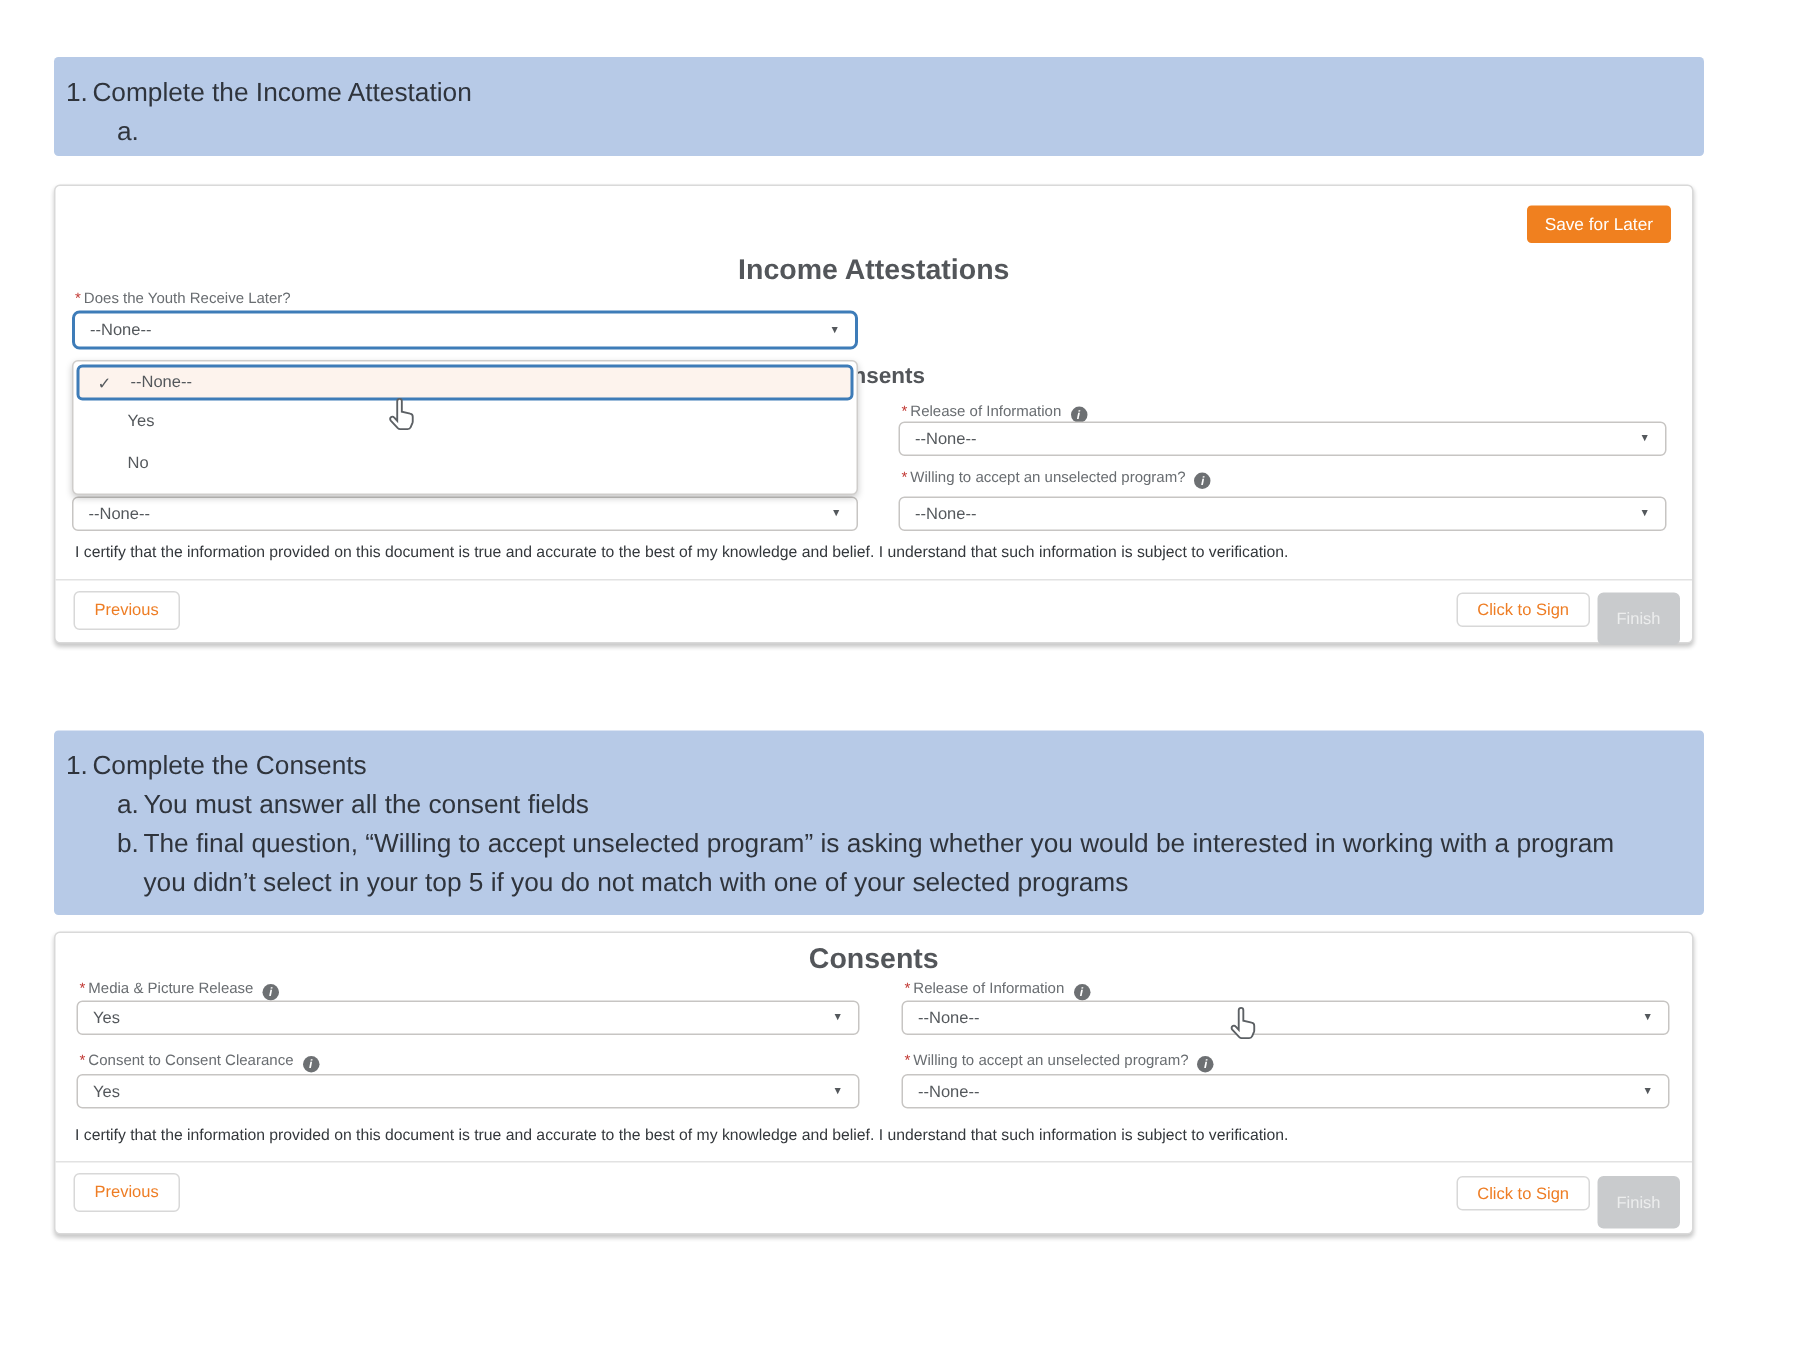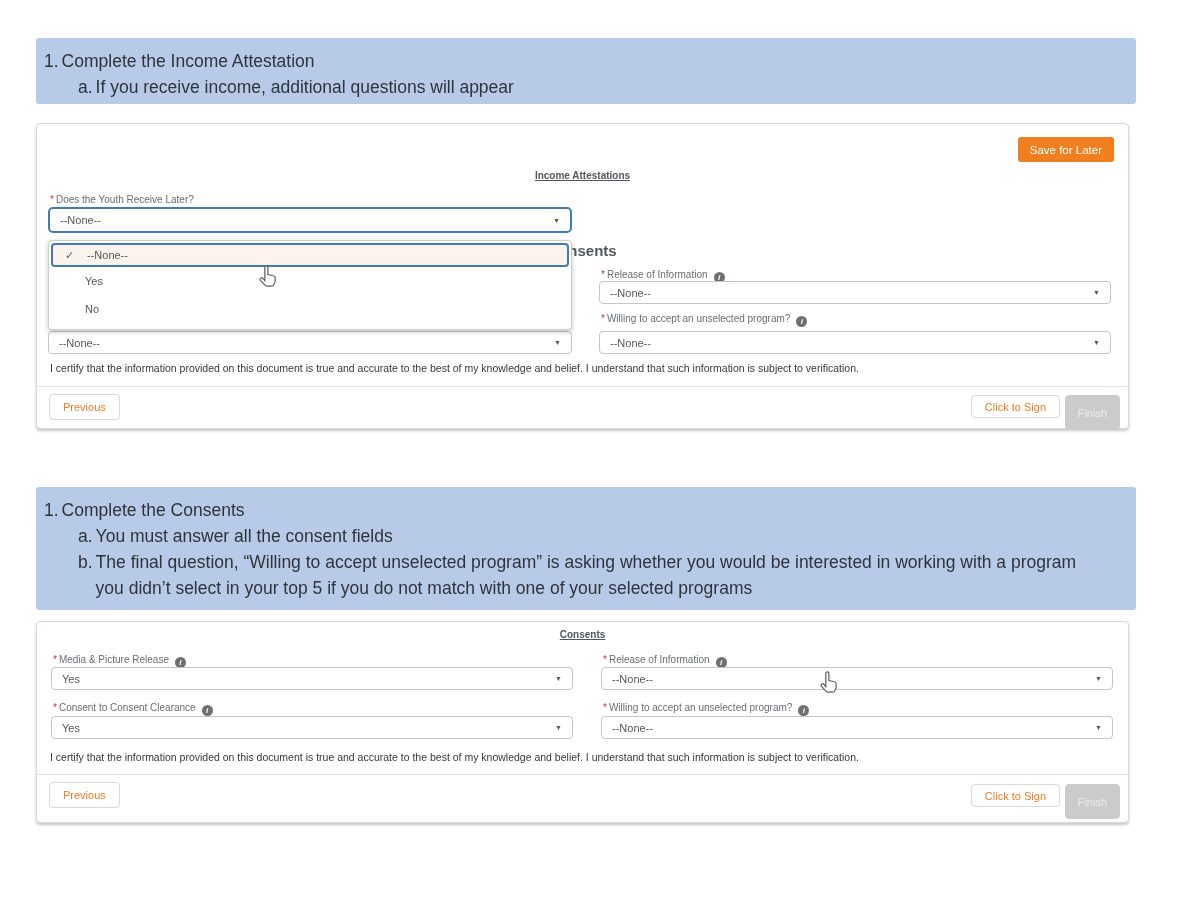--- a/index.html
+++ b/index.html
@@ -27,21 +27,21 @@
   .b-text{max-width:1000px;}
 
   
   .card{position:absolute;left:36px;width:1093px;background:#fff;
         border:1px solid var(--card-border);border-radius:4px;
         box-shadow:0 2px 3px rgba(0,0,0,.22);}
   .card1{top:123px;height:306px;}
   .card2{top:621px;height:202px;}
 
   .form-title{position:absolute;left:0;right:0;text-align:center;
-              font-size:10px;font-weight:bold;color:var(--title);text-decoration:underline;}
+              font-size:19px;font-weight:bold;color:var(--title);}
   .section-title{position:absolute;left:0;right:0;text-align:center;
               font-size:15px;font-weight:bold;color:var(--title);z-index:1;}
 
   .fld-label{position:absolute;font-size:10px;color:var(--label);white-space:nowrap;}
   .req{color:var(--red);margin-right:2px;}
   .info-dot{display:inline-block;width:11px;height:11px;margin-left:6px;vertical-align:-2px;
             background:#6d7073;color:#fff;border-radius:50%;text-align:center;
             font-size:8px;line-height:11px;font-weight:bold;font-style:italic;}
 
   .select{position:absolute;background:#fff;border:1px solid var(--field-border);
@@ -115,21 +115,20 @@
 
 <div class="page">
 
   <section class="banner banner1">
     <div class="b-row lvl1">
       <span class="b-mk">1.</span>
       <span class="b-text">Complete the Income Attestation</span>
     </div>
     <div class="b-row lvl2">
       <span class="b-mk">a.</span>
-      <span class="b-text">If you receive income, additional questions will appear</span>
     </div>
   </section>
 
   <section class="card card1">
     <button class="c1-save">Save for Later</button>
     <h2 class="form-title c1-title">Income Attestations</h2>
 
     <div class="fld-label c1-lab-income">
       <span class="req">*</span><span>Does the Youth Receive Later?</span>
     </div>

